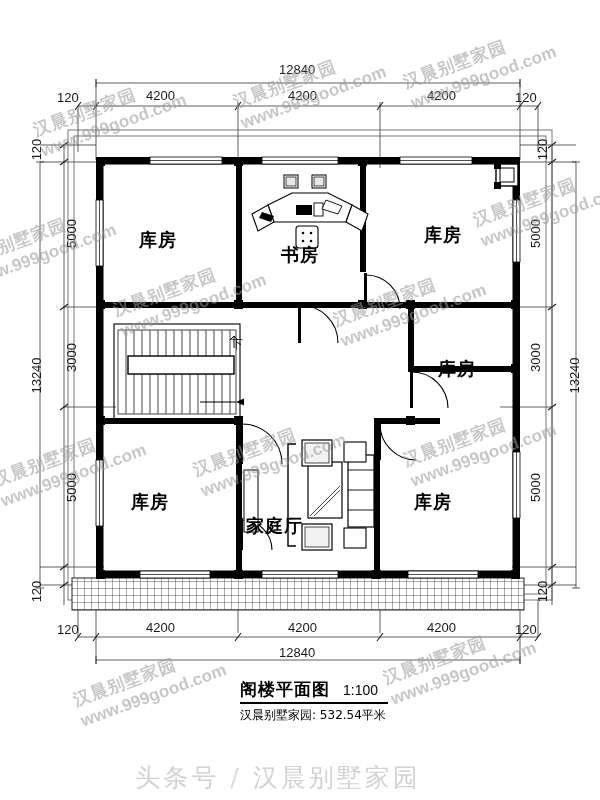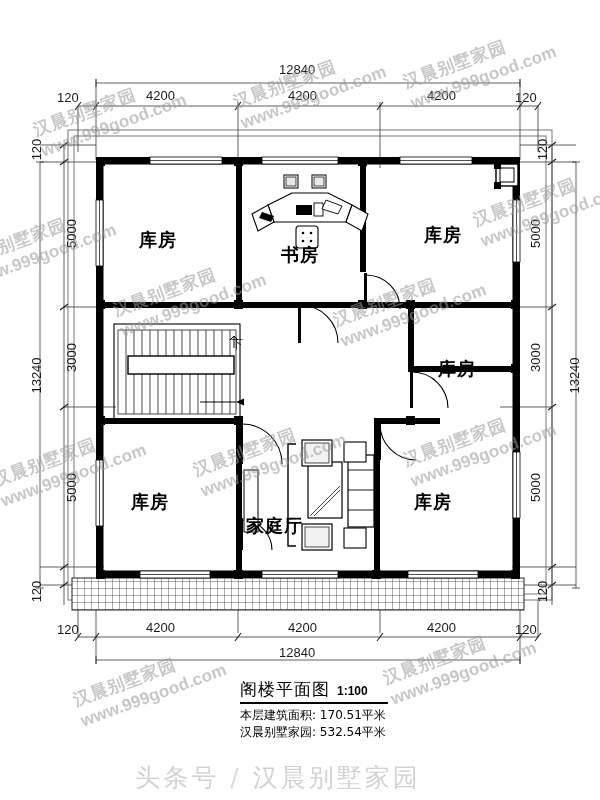--- a/index.html
+++ b/index.html
@@ -17,23 +17,23 @@
   .wm .l2{font-size:17px;font-weight:bold;letter-spacing:0px;display:block;margin-top:1px;}
 
   
   .dimtxt{position:absolute;font-size:13px;color:#1a1a1a;white-space:nowrap;z-index:25;font-family:"Liberation Sans",sans-serif;}
   .dimtxt.vert{transform-origin:50% 50%;transform:rotate(-90deg);}
   .roomlbl{position:absolute;font-size:18px;font-weight:bold;color:#000;white-space:nowrap;z-index:26;
            font-family:"DejaVu Sans","Liberation Sans",sans-serif;letter-spacing:1px;}
 
   
   #titleblock{position:absolute;z-index:30;text-align:left;}
-  #titleblock .tl{font-size:17px;font-weight:normal;letter-spacing:1px;display:inline-block;
+  #titleblock .tl{font-size:17px;font-weight:bold;letter-spacing:1px;display:inline-block;
                   font-family:"DejaVu Sans","Liberation Sans",sans-serif;}
-  #titleblock .sc{font-size:12px;margin-left:7px;font-weight:bold;}
+  #titleblock .sc{font-size:14px;margin-left:13px;}
   #titleblock .rule{border-bottom:2.5px solid #000;width:148px;margin:1px 0 3px 0;}
   #titleblock .ln{font-size:12px;line-height:1.45;white-space:nowrap;
                   font-family:"DejaVu Sans","Liberation Sans",sans-serif;}
 
   #footer{position:absolute;left:0;bottom:6px;width:556px;text-align:center;z-index:35;
           font-size:25px;color:#d2d2d2;letter-spacing:3px;
           font-family:"DejaVu Sans","Liberation Sans",sans-serif;}
   #footer .slash{color:#dcdcdc;}
 
   svg{position:absolute;left:0;top:0;}
@@ -390,21 +390,20 @@
   <div class="roomlbl" style="left:246px;top:514px;">家庭厅</div>
   <div class="roomlbl" style="left:414px;top:490px;">库房</div>
 
   <div class="dimtxt" style="left:231px;top:336px;font-size:12px;">下</div>
 
   <div id="titleblock" style="left:240px;top:678px;">
     <div style="white-space:nowrap;">
       <span class="tl">阁楼平面图</span><span class="sc">1:100</span>
     </div>
     <div class="rule"></div>
-    <div class="ln">本层建筑面积: 170.51平米</div>
     <div class="ln">汉晨别墅家园: 532.54平米</div>
   </div>
 
   <div class="wm-layer">
     <div class="wm" style="left:30px;top:120px;transform:rotate(-20deg);">
       <span class="l1">汉晨别墅家园</span>
         <span class="l2">www.999good.com</span>
     </div>
     <div class="wm" style="left:230px;top:92px;transform:rotate(-20deg);">
       <span class="l1">汉晨别墅家园</span>

